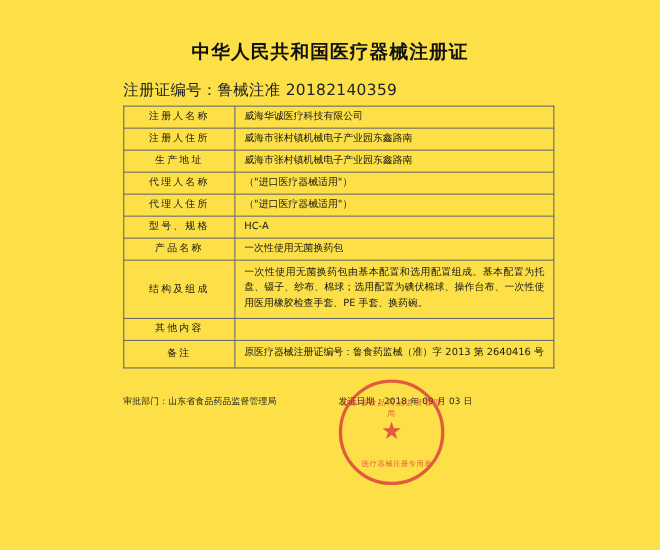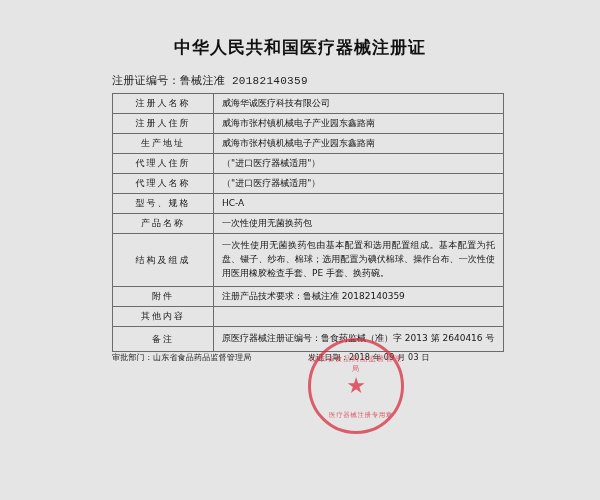--- a/index.html
+++ b/index.html
@@ -13,37 +13,36 @@
     font-family: "DejaVu Sans", "Liberation Sans", sans-serif;
     color: #1a1a1a;
     overflow: hidden;
   }
   .page {
     position: relative;
     width: 600px;
     height: 500px;
     box-sizing: border-box;
     padding: 28px 60px 0 60px;
-    background: #e5e5e5;
+    background: #fde047;
   }
   .doc-title {
     text-align: center;
     font-size: 17px;
     font-weight: bold;
     letter-spacing: 1px;
     color: #111;
     margin: 8px 0 14px 0;
     font-family: "DejaVu Serif", "Liberation Serif", serif;
   }
   .cert-no {
-    font-size: 11px;
+    font-size: 14px;
     color: #222;
     margin: 0 0 5px 52px;
     letter-spacing: 0.3px;
-    font-family: Liberation Mono, monospace;
   }
   table.cert {
     border-collapse: collapse;
     width: 392px;
     margin-left: 52px;
     table-layout: fixed;
   }
   table.cert td {
     border: 1px solid #6b6b6b;
     font-size: 9px;
@@ -64,21 +63,21 @@
   }
   td.value.multi {
     line-height: 1.55;
     padding-top: 5px;
     padding-bottom: 5px;
     text-align: justify;
   }
   .footer {
     position: relative;
     margin-left: 52px;
-    margin-top: 0;
+    margin-top: 24px;
     width: 392px;
     height: 90px;
     font-size: 8px;
     color: #1d1d1d;
   }
   .footer .approve {
     position: absolute;
     left: 0;
     top: 0;
     letter-spacing: 0.2px;
@@ -160,42 +159,38 @@
       </tr>
       <tr>
         <td class="label">注册人住所</td>
         <td class="value">威海市张村镇机械电子产业园东鑫路南</td>
       </tr>
       <tr>
         <td class="label">生产地址</td>
         <td class="value">威海市张村镇机械电子产业园东鑫路南</td>
       </tr>
       <tr>
+        <td class="label">代理人名称</td>
+        <td class="value">（"进口医疗器械适用"）</td>
+      </tr>
+      <tr>
         <td class="label">代理人住所</td>
         <td class="value">（"进口医疗器械适用"）</td>
       </tr>
       <tr>
-        <td class="label">代理人名称</td>
-        <td class="value">（"进口医疗器械适用"）</td>
-      </tr>
-      <tr>
         <td class="label">型号、规格</td>
         <td class="value">HC-A</td>
       </tr>
       <tr>
         <td class="label">产品名称</td>
         <td class="value">一次性使用无菌换药包</td>
       </tr>
       <tr>
         <td class="label">结构及组成</td>
         <td class="value multi">一次性使用无菌换药包由基本配置和选用配置组成。基本配置为托盘、镊子、纱布、棉球；选用配置为碘伏棉球、操作台布、一次性使用医用橡胶检查手套、PE 手套、换药碗。</td>
-      </tr>
-      <tr>
-        <td class="label">附件</td>
-        <td class="value">注册产品技术要求：鲁械注准 20182140359</td>
       </tr>
       <tr>
         <td class="label">其他内容</td>
         <td class="value"></td>
       </tr>
       <tr>
         <td class="label">备注</td>
         <td class="value multi">原医疗器械注册证编号：鲁食药监械（准）字 2013 第 2640416 号</td>
       </tr>
     </tbody>

